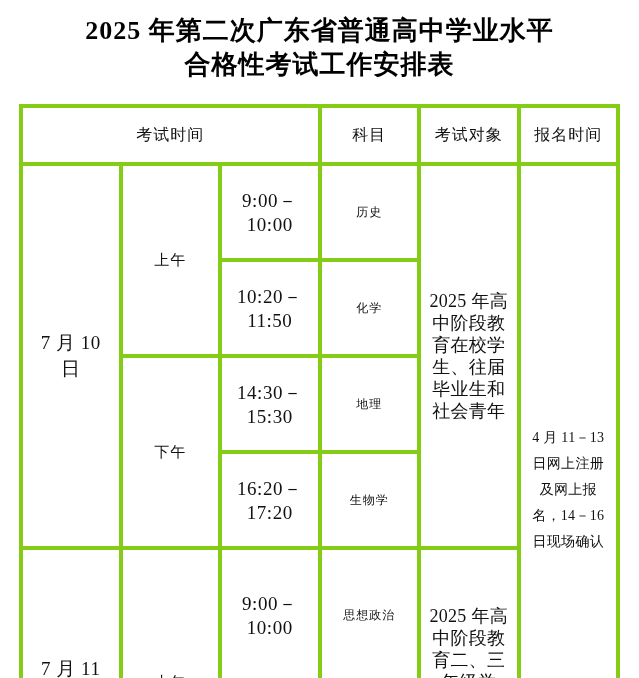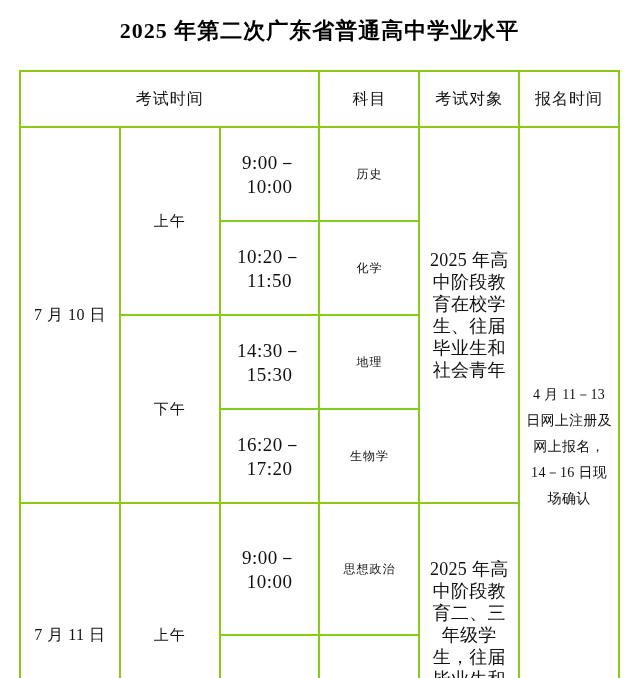--- a/index.html
+++ b/index.html
@@ -17,21 +17,21 @@
   .page {
     width: 639px;
     height: 678px;
     position: relative;
     box-sizing: border-box;
   }
   .doc-title {
     text-align: center;
     font-family: "Liberation Serif", "DejaVu Serif", serif;
     font-weight: bold;
-    font-size: 22px;
+    font-size: 26px;
     line-height: 34px;
     letter-spacing: 1px;
     margin: 14px auto 0 auto;
     width: 560px;
     color: #000000;
   }
   .doc-title .line2 {
     display: block;
   }
   .table-wrap {
@@ -39,35 +39,35 @@
     width: 601px;
   }
   table.schedule {
     border-collapse: collapse;
     width: 601px;
     table-layout: fixed;
     font-size: 14px;
   }
   table.schedule th,
   table.schedule td {
-    border: 2px solid #84cc16;
+    border: 4px solid #84cc16;
     text-align: center;
     vertical-align: middle;
     padding: 4px 6px;
     font-weight: normal;
     color: #111111;
     font-family: "Liberation Serif", "DejaVu Serif", serif;
   }
   table.schedule th {
     height: 46px;
     font-size: 16px;
     letter-spacing: 1px;
   }
   td.date-cell {
-    font-size: 16px;
+    font-size: 19px;
     letter-spacing: 0.5px;
     width: 104px;
   }
   td.half-day-cell {
     width: 48px;
     font-size: 15px;
     line-height: 22px;
     letter-spacing: 1px;
   }
   td.half-day-cell .stack {
@@ -106,20 +106,21 @@
     height: 122px;
   }
 </style>
 </head>
 <body>
 
 <div class="page">
 
   <div class="doc-title">
     <span>2025 年第二次广东省普通高中学业水平</span>
+    <span class="line2">合格性考试工作安排表</span>
   </div>
 
   <div class="table-wrap">
     <table class="schedule">
       <thead>
         <tr>
           <th colspan="3">考试时间</th>
           <th>科目</th>
           <th>考试对象</th>
           <th>报名时间</th>

